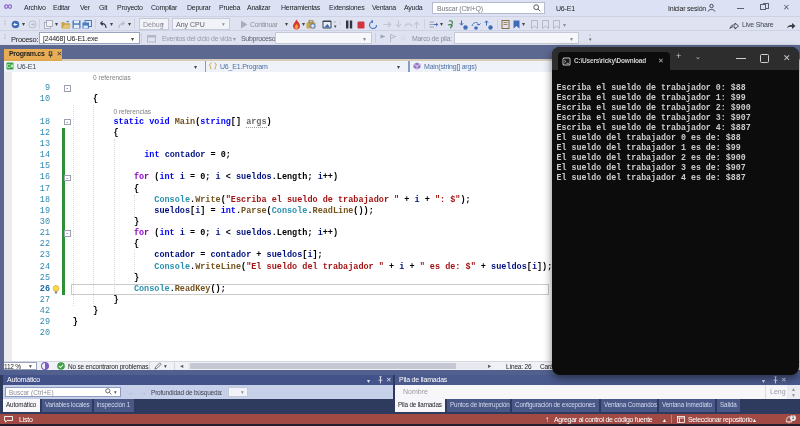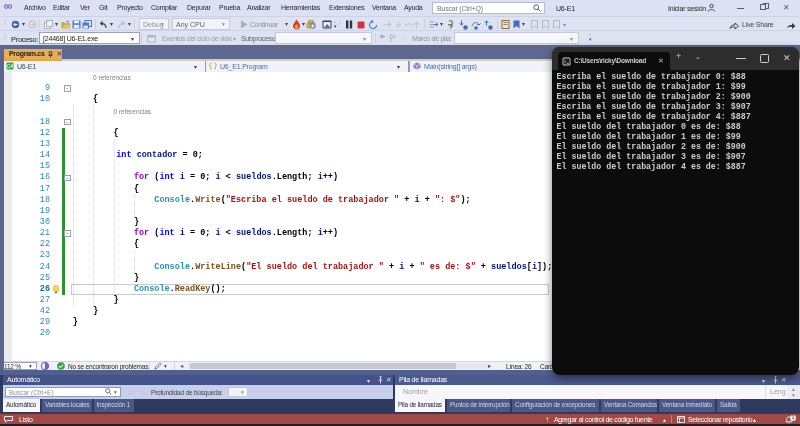--- a/index.html
+++ b/index.html
@@ -1,20 +1,20 @@
 <!DOCTYPE html>
 <html><head>
 <meta charset="utf-8">
 <style>
   * { margin:0; padding:0; box-sizing:border-box; }
   html,body { width:800px; height:426px; overflow:hidden; }
   body { position:relative; font-family:"Liberation Sans", sans-serif; background:#dce2f3; }
   .abs { position:absolute; }
   .t { position:absolute; white-space:pre; }
-  .mono { font-family:"Liberation Mono", monospace; }
+  .mono { font-family:"Liberation Mono", monospace;margin-top:11px; }
   
   #menubar { left:0; top:0; width:800px; height:16px; background:#dce2f3; }
   .menu { position:absolute; top:4px; font-size:7px; letter-spacing:-0.25px; color:#23262b; }
   #toolbar1 { left:0; top:16px; width:800px; height:14px; background:#dfe3f1; border-top:1px solid #cdd2e4; }
   #toolbar2 { left:0; top:30px; width:800px; height:14px; background:#dfe3f1; border-top:1px solid #cdd2e4; }
   
   #tabbar { left:0; top:44px; width:800px; height:14.5px; background:#5c6890; border-top:1px solid #d8dbe8; }
   #doctab { position:absolute; left:4px; top:3.5px; width:58px; height:10.5px; background:#e9ae55; }
   
   #navbar { left:0; top:60.5px; width:800px; height:11.5px; background:#eff2f8; }
@@ -292,40 +292,43 @@
 <div class="guide" style="left:134.3px;top:122.65px;height:22.3px"></div>
 <div class="guide" style="left:134.3px;top:178.4px;height:22.3px"></div>
 <div class="abs" style="left:61.5px;top:55.75px;width:3px;height:167.25px;background:#2e8f37"></div>
 <div class="abs" style="left:71px;top:211.85px;width:478px;height:11.15px;border:1px solid #c9c9c9"></div>
 <span class="t cs" style="left:93.1px;top:2.2px">0 referencias</span>
 <span class="t cs" style="left:113.5px;top:35.650000000000006px">0 referencias</span>
 <div class="ln" style="top:11.15px;">9</div>
 <div class="ln" style="top:22.3px;">10</div>
 <div class="cl" style="top:22.3px;left:72.7px">    {</div>
 <div class="ln" style="top:44.6px;">18</div>
+<div class="cl" style="top:44.6px;left:72.7px">        <span class="k">static</span> <span class="k">void</span> <span class="m">Main</span>(<span class="k">string</span>[] <span class="arg">args</span>)</div>
 <div class="ln" style="top:55.75px;">12</div>
 <div class="cl" style="top:55.75px;left:72.7px">        {</div>
 <div class="ln" style="top:66.9px;">13</div>
 <div class="ln" style="top:78.05px;">14</div>
-<div class="cl" style="top:78.05px;left:55px">            <span class="k">int</span> <span class="v">contador</span> = 0;</div>
+<div class="cl" style="top:78.05px;left:83px">            <span class="k">int</span> <span class="v">contador</span> = 0;</div>
 <div class="ln" style="top:89.2px;">15</div>
 <div class="ln" style="top:100.35px;">16</div>
 <div class="cl" style="top:100.35px;left:72.7px">            <span class="ck">for</span> (<span class="k">int</span> <span class="v">i</span> = 0; <span class="v">i</span> &lt; <span class="v">sueldos</span>.Length; <span class="v">i</span>++)</div>
 <div class="ln" style="top:111.5px;">17</div>
 <div class="cl" style="top:111.5px;left:72.7px">            {</div>
 <div class="ln" style="top:122.65px;">18</div>
 <div class="cl" style="top:122.65px;left:72.7px">                <span class="ty">Console</span>.<span class="m">Write</span>(<span class="s">"Escriba el sueldo de trabajador "</span> + <span class="v">i</span> + <span class="s">": $"</span>);</div>
 <div class="ln" style="top:133.8px;">19</div>
+<div class="cl" style="top:133.8px;left:72.7px">                <span class="v">sueldos</span>[<span class="v">i</span>] = <span class="k">int</span>.<span class="m">Parse</span>(<span class="ty">Console</span>.<span class="m">ReadLine</span>());</div>
 <div class="ln" style="top:144.95px;">30</div>
 <div class="cl" style="top:144.95px;left:72.7px">            }</div>
 <div class="ln" style="top:156.1px;">21</div>
 <div class="cl" style="top:156.1px;left:72.7px">            <span class="ck">for</span> (<span class="k">int</span> <span class="v">i</span> = 0; <span class="v">i</span> &lt; <span class="v">sueldos</span>.Length; <span class="v">i</span>++)</div>
 <div class="ln" style="top:167.25px;">22</div>
 <div class="cl" style="top:167.25px;left:72.7px">            {</div>
 <div class="ln" style="top:178.4px;">23</div>
+<div class="cl" style="top:178.4px;left:72.7px">                <span class="v">contador</span> = <span class="v">contador</span> + <span class="v">sueldos</span>[<span class="v">i</span>];</div>
 <div class="ln" style="top:189.55px;">24</div>
 <div class="cl" style="top:189.55px;left:72.7px">                <span class="ty">Console</span>.<span class="m">WriteLine</span>(<span class="s">"El sueldo del trabajador "</span> + <span class="v">i</span> + <span class="s">" es de: $"</span> + <span class="v">sueldos</span>[<span class="v">i</span>]);</div>
 <div class="ln" style="top:200.7px;">25</div>
 <div class="cl" style="top:200.7px;left:72.7px">            }</div>
 <div class="ln" style="top:211.85px;font-weight:bold;color:#1a6a9e;">26</div>
 <div class="cl" style="top:211.85px;left:72.7px">            <span class="ty">Console</span>.<span class="m">ReadKey</span>();</div>
 <div class="ln" style="top:223.0px;">27</div>
 <div class="cl" style="top:223.0px;left:72.7px">        }</div>
 <div class="ln" style="top:234.15px;">42</div>
 <div class="cl" style="top:234.15px;left:72.7px">    }</div>

